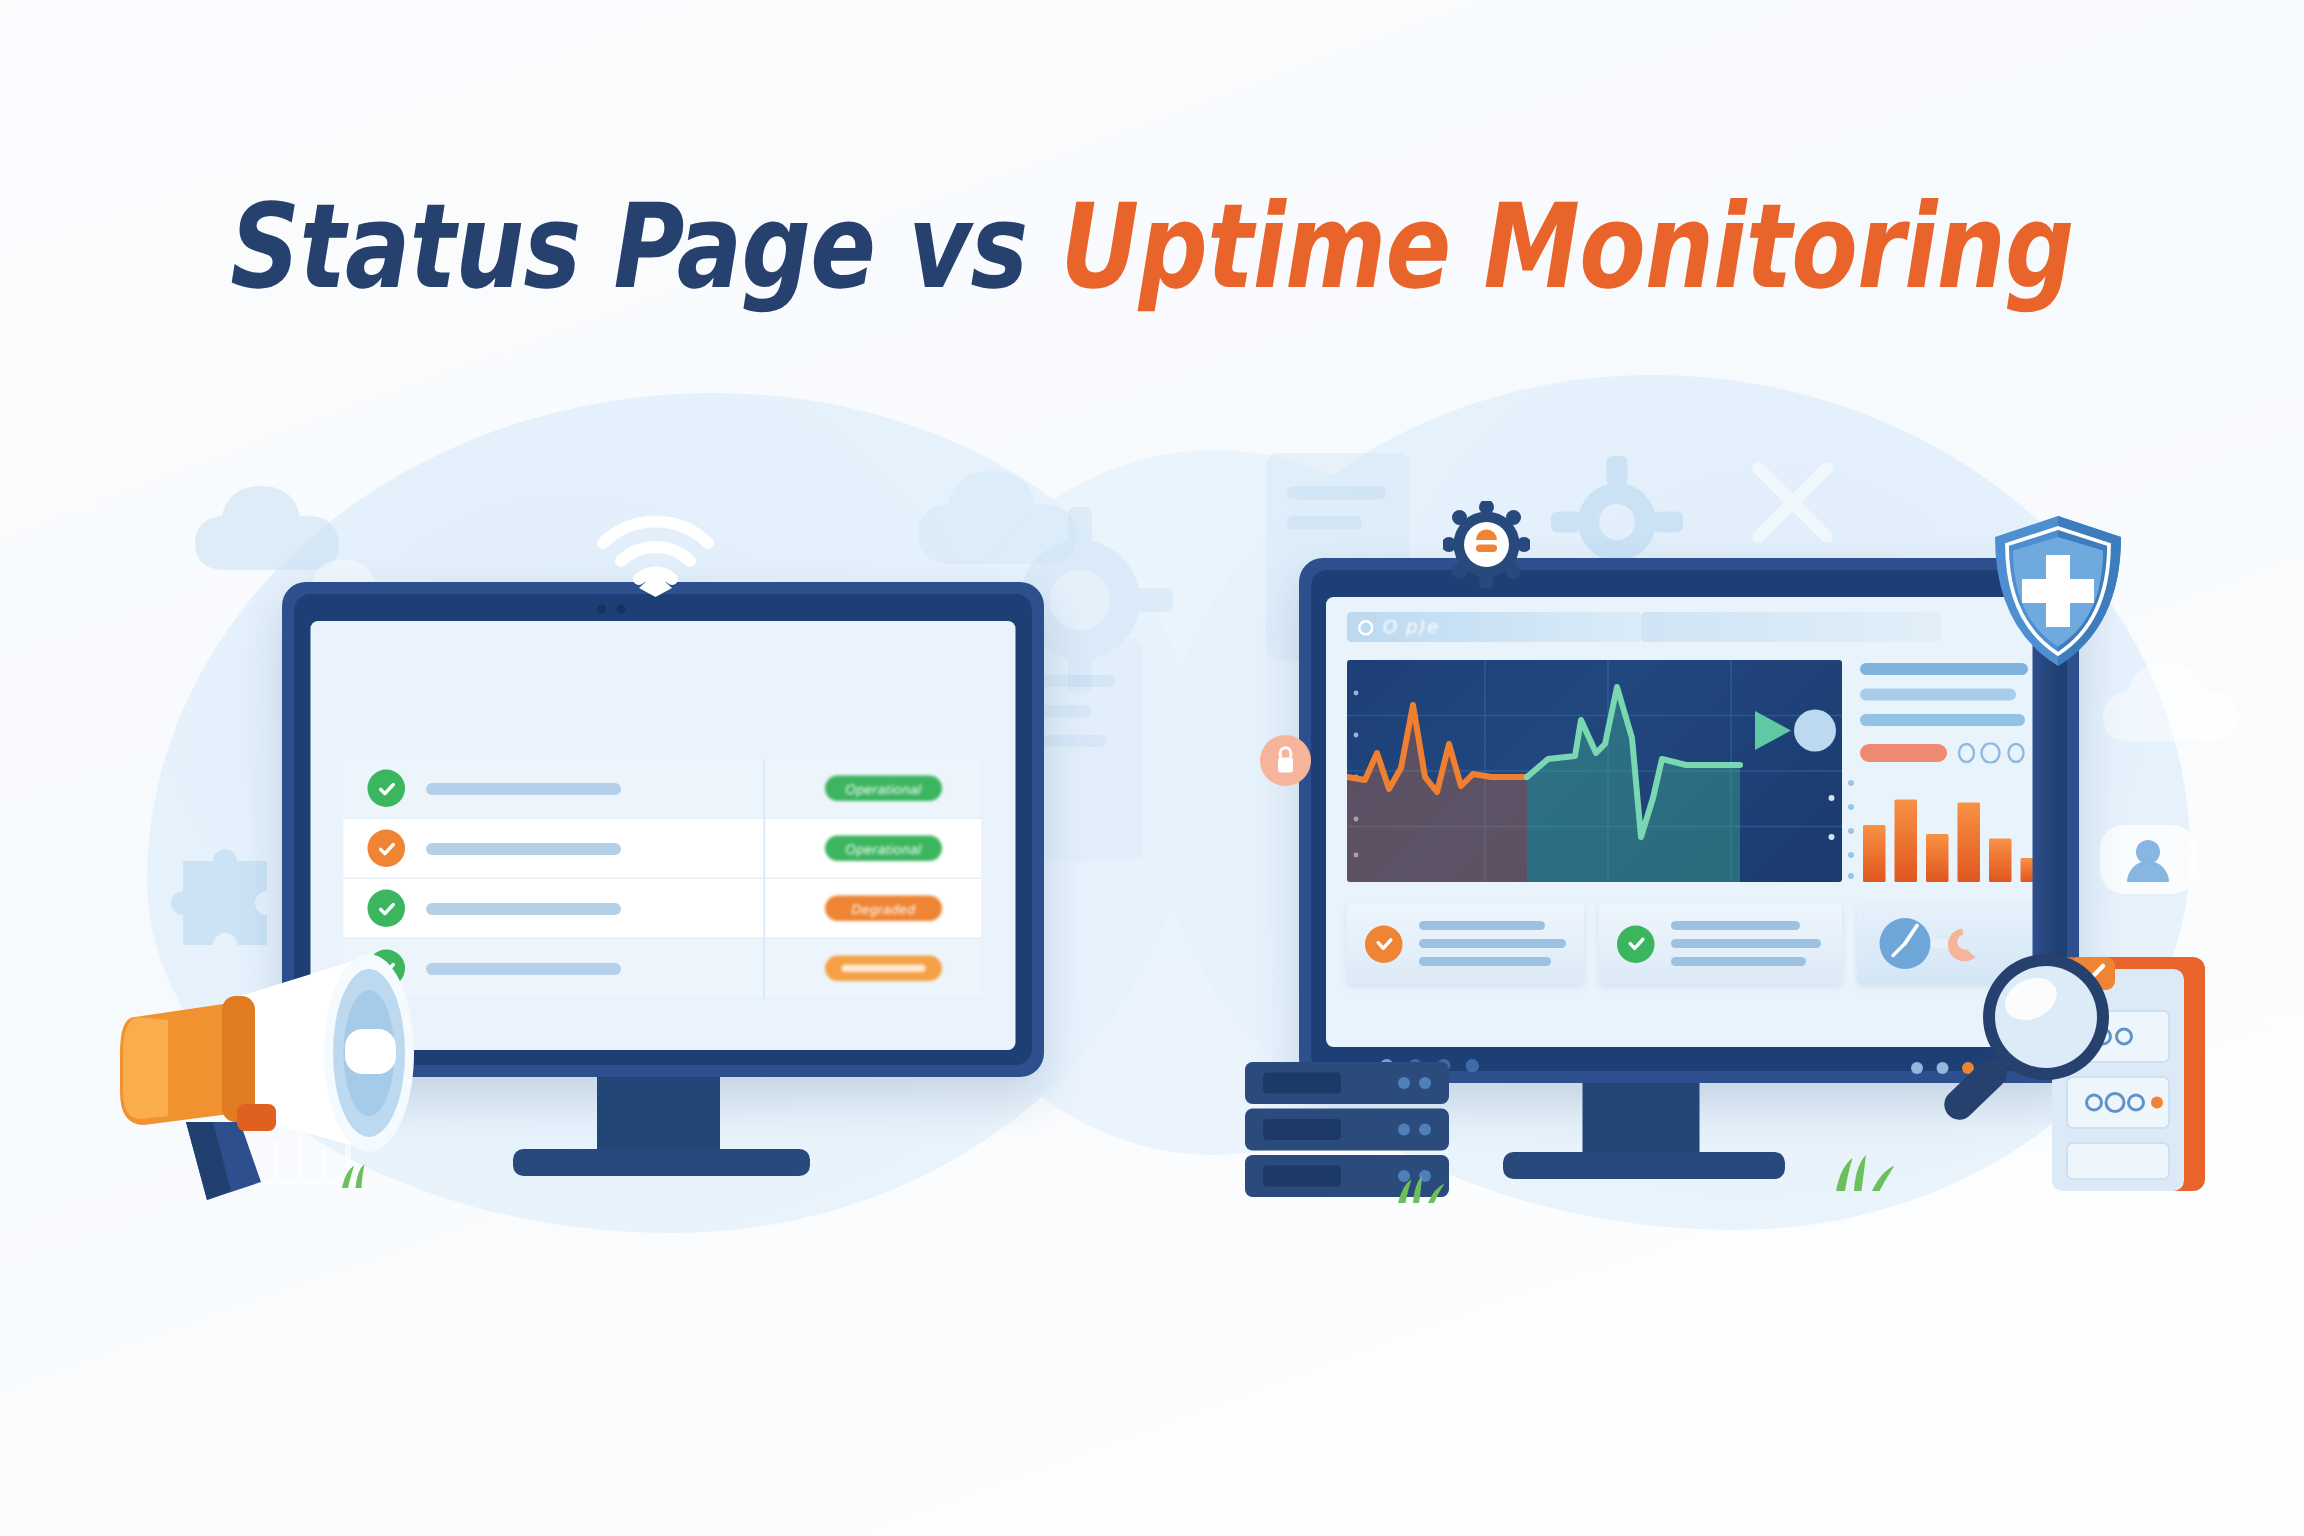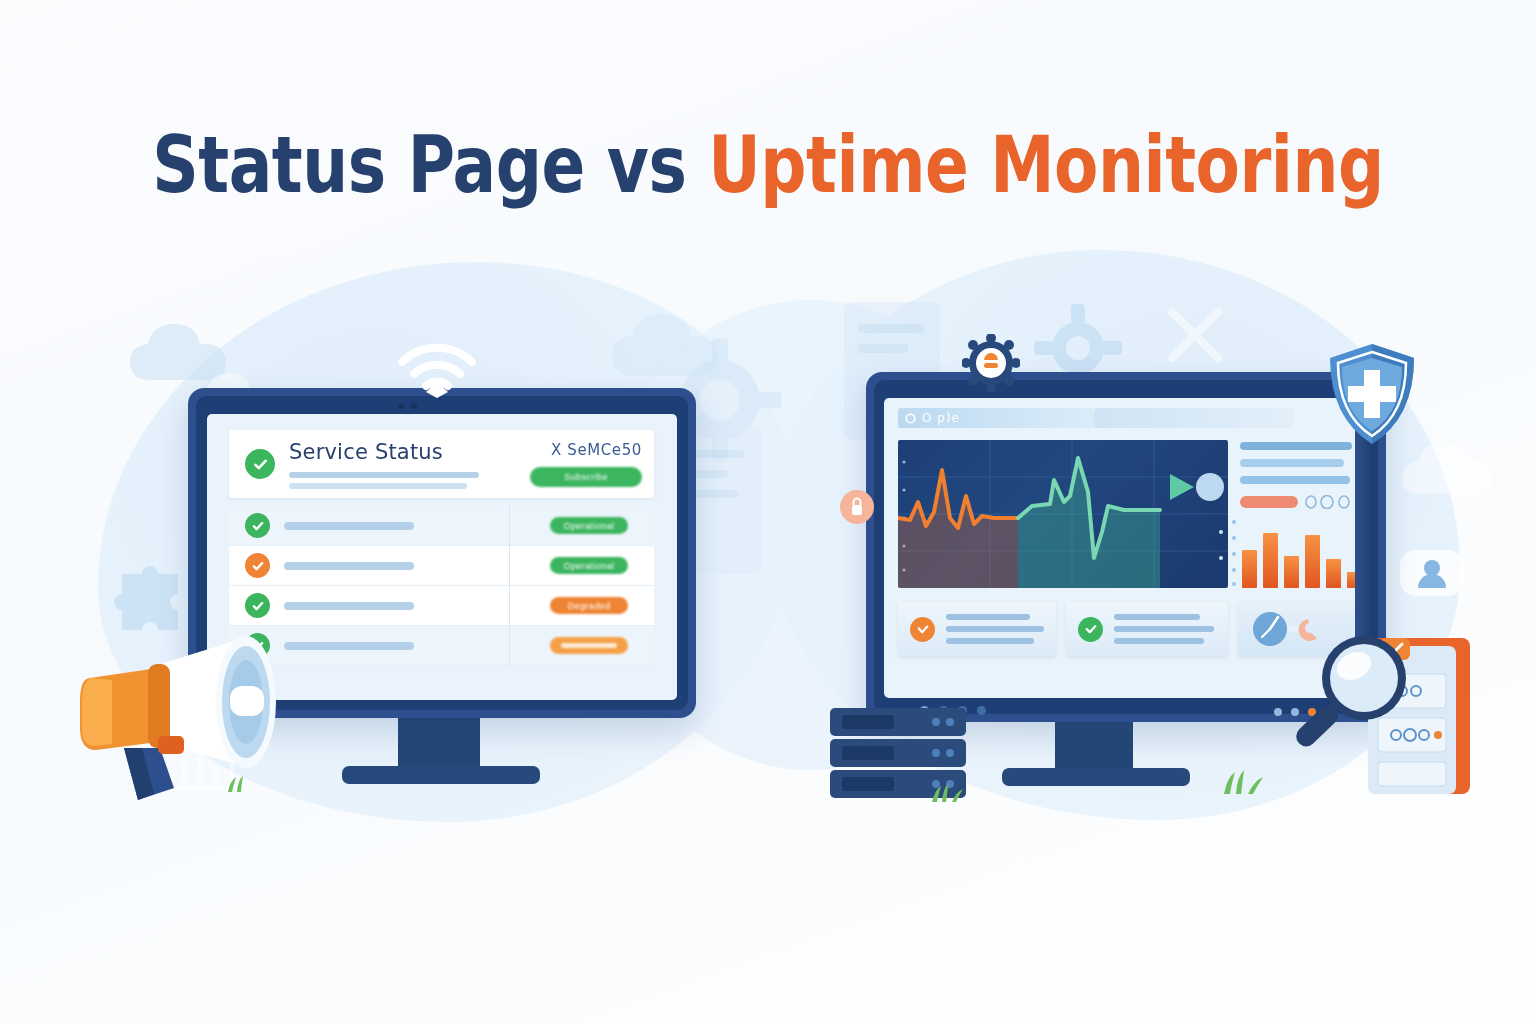--- a/index.html
+++ b/index.html
@@ -5,21 +5,21 @@
   * { margin:0; padding:0; box-sizing:border-box; }
   html,body { width:1536px; height:1024px; }
   body {
     font-family:"Liberation Sans", sans-serif;
     background:#ffffff;
     overflow:hidden;
     position:relative;
   }
 
   
-  #scene { position:absolute; inset:0; width:1536px; height:832px; }
+  #scene { position:absolute; inset:0; width:1536px; height:832px;font-style:italic; }
 
   
   .bg-wash {
     position:absolute; left:0; top:0; width:1536px; height:1024px;
     background:linear-gradient(160deg,#fbfcfe 0%,#f7fafd 45%,#ffffff 100%);
   }
   .blob {
     position:absolute;
     background:#ddeefb;
     opacity:.85;
@@ -301,36 +301,20 @@
 
     <div class="bezel" style="left:188px; top:388px; width:508px; height:330px;"></div>
     <div class="bezel-inner" style="left:196px; top:396px; width:492px; height:314px;"></div>
     <div class="cam-dots" style="left:398px; top:403px;">
       <span class="cam-dot"></span>
         <span class="cam-dot"></span>
     </div>
 
     <div class="screen" style="left:207px; top:414px; width:470px; height:286px;">
 
-      <div class="sp-header" style="left:22px; top:16px; width:425px; height:68px;">
-        <div class="chk chk-green" style="width:30px;height:30px;margin-left:16px;">
-          <svg width="17" height="17" viewBox="0 0 17 17">
-              <path d="M3.4 8.8 L6.8 12.2 L13.6 4.8" stroke="#fff" stroke-width="2.6" fill="none" stroke-linecap="round" stroke-linejoin="round"></path>
-            </svg>
-        </div>
-        <div style="margin-left:14px; flex:1;">
-          <div class="sp-title">Service Status</div>
-          <div class="skel" style="width:190px;height:6px;margin-top:8px;"></div>
-          <div class="skel skel-lt" style="width:178px;height:6px;margin-top:5px;"></div>
-        </div>
-        <div style="width:150px; margin-right:12px; text-align:right;">
-          <div class="sp-brand">X SeMCe50</div>
-          <div class="pill pill-green" style="width:112px;height:20px;margin-top:8px;margin-left:auto;">Subscribe</div>
-        </div>
-      </div>
 
       <div class="sp-row alt" style="left:22px; top:92px; width:425px; height:40px;">
         <div class="chk chk-green" style="width:25px;height:25px;margin-left:16px;">
           <svg width="14" height="14" viewBox="0 0 14 14">
               <path d="M2.8 7.3 L5.6 10.1 L11.2 4" stroke="#fff" stroke-width="2.3" fill="none" stroke-linecap="round" stroke-linejoin="round"></path>
             </svg>
         </div>
         <div class="skel" style="width:130px;height:8px;margin-left:14px;"></div>
         <div style="flex:1"></div>
         <div class="pill pill-green" style="width:78px;height:17px;margin-right:26px;">Operational</div>

